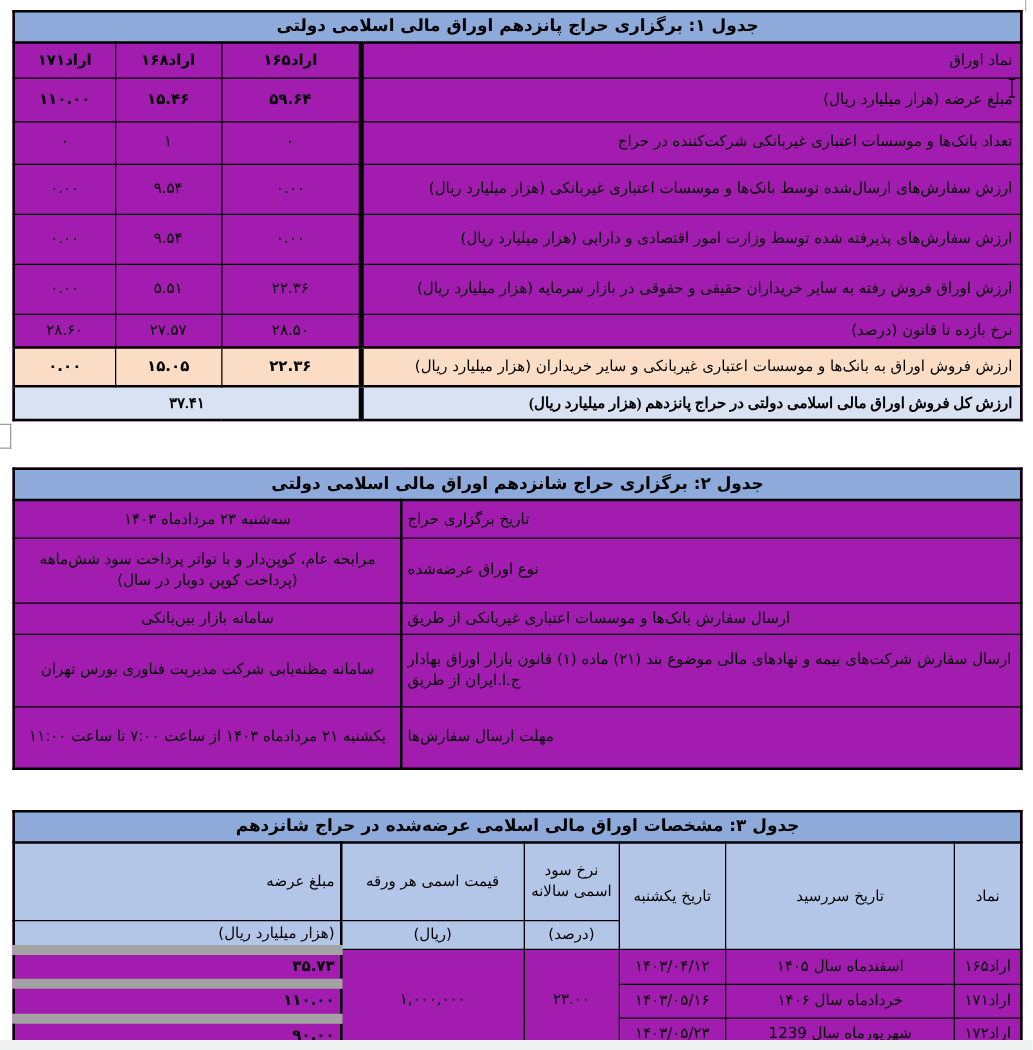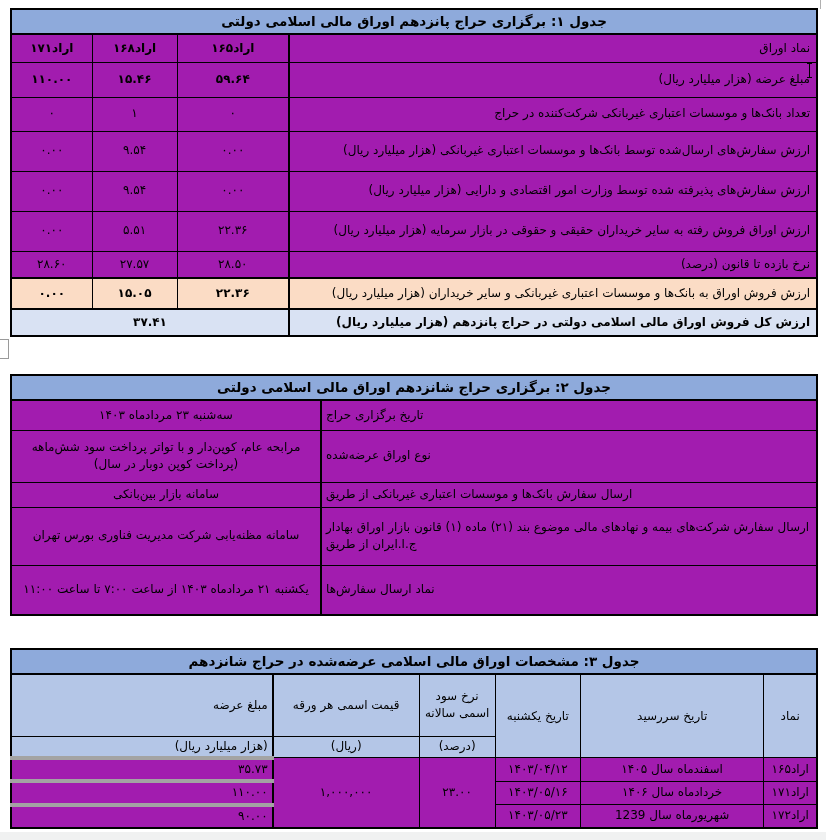--- a/index.html
+++ b/index.html
@@ -21,31 +21,31 @@
     padding:1px 4px;word-wrap:break-word;
   }
   .ttl{
     background:#8EAADB;font-weight:700;font-size:13.5px;
     border:2px solid #000;
   }
   .lbl{text-align:right;padding-right:6px;}
   .b{font-weight:700;}
   
   #t1{top:8px;}
-  #t1 td.lbl{border-left:2px solid #000000;}
+  #t1 td.lbl{border-left:4px solid #000000;}
   #t1 tr.peach td{background:#FBDCC5;border-top:2px solid #000;}
-  #t1 tr.totalrow td{background:#D9E2F3;border-top:2px solid #000;font-weight:700;}
+  #t1 tr.totalrow td{background:#D9E2F3;border-top:2px solid #000;font-weight:700;font-family:Liberation Serif, serif;}
   
   #t2{top:374px;}
   #t2 td.lbl2{border-left:2px solid #000;text-align:left;}
   
   #t3{top:648px;}
   #t3 td.hd{background:#B4C6E7;}
   #t3 td.acol{border-right:2px solid #000;text-align:right;}
-  #t3 td.aval{border-top:4px solid #a3a3a3;border-bottom:2px solid #000;font-weight:400;}
+  #t3 td.aval{border-top:8px solid #a3a3a3;border-bottom:2px solid #000;font-weight:700;}
   
   .text-cursor{position:absolute;left:809px;top:63px;width:1px;height:15px;background:#000;}
   .text-cursor::before,.text-cursor::after{content:"";position:absolute;left:-2px;width:5px;height:1px;background:#000;}
   .text-cursor::before{top:0;}
   .text-cursor::after{bottom:0;}
   .anchor-box{position:absolute;left:0;top:339px;width:8px;height:18px;background:#fff;border:1px solid #9a9a9a;border-left:none;}
   .edge-line{position:absolute;left:820px;top:0;width:1px;height:9px;background:#b0b0b0;}
   .bottom-strip{position:absolute;left:0;top:832px;width:826px;height:8px;background:#f0f1f1;}
 </style>
 </head>
@@ -136,21 +136,21 @@
   </tr>
   <tr style="height:25px">
     <td class="lbl2">ارسال سفارش بانک‌ها و موسسات اعتباری غیربانکی از طریق</td>
     <td>سامانه بازار بین‌بانکی</td>
   </tr>
   <tr style="height:58px">
     <td class="lbl2">ارسال سفارش شرکت‌های بیمه و نهادهای مالی موضوع بند (۲۱) ماده (۱) قانون بازار اوراق بهادار ج.ا.ایران از طریق</td>
     <td>سامانه مظنه‌یابی شرکت مدیریت فناوری بورس تهران</td>
   </tr>
   <tr style="height:50px">
-    <td class="lbl2">نماد ارسال سفارش‌ها</td>
+    <td class="lbl2">مهلت ارسال سفارش‌ها</td>
     <td>یکشنبه ۲۱ مردادماه ۱۴۰۳ از ساعت ۷:۰۰ تا ساعت ۱۱:۰۰</td>
   </tr>
 </tbody>
   </table>
 
 <table id="t3">
   <colgroup>
     <col style="width:53px">
       <col style="width:183px">
       <col style="width:85px">

